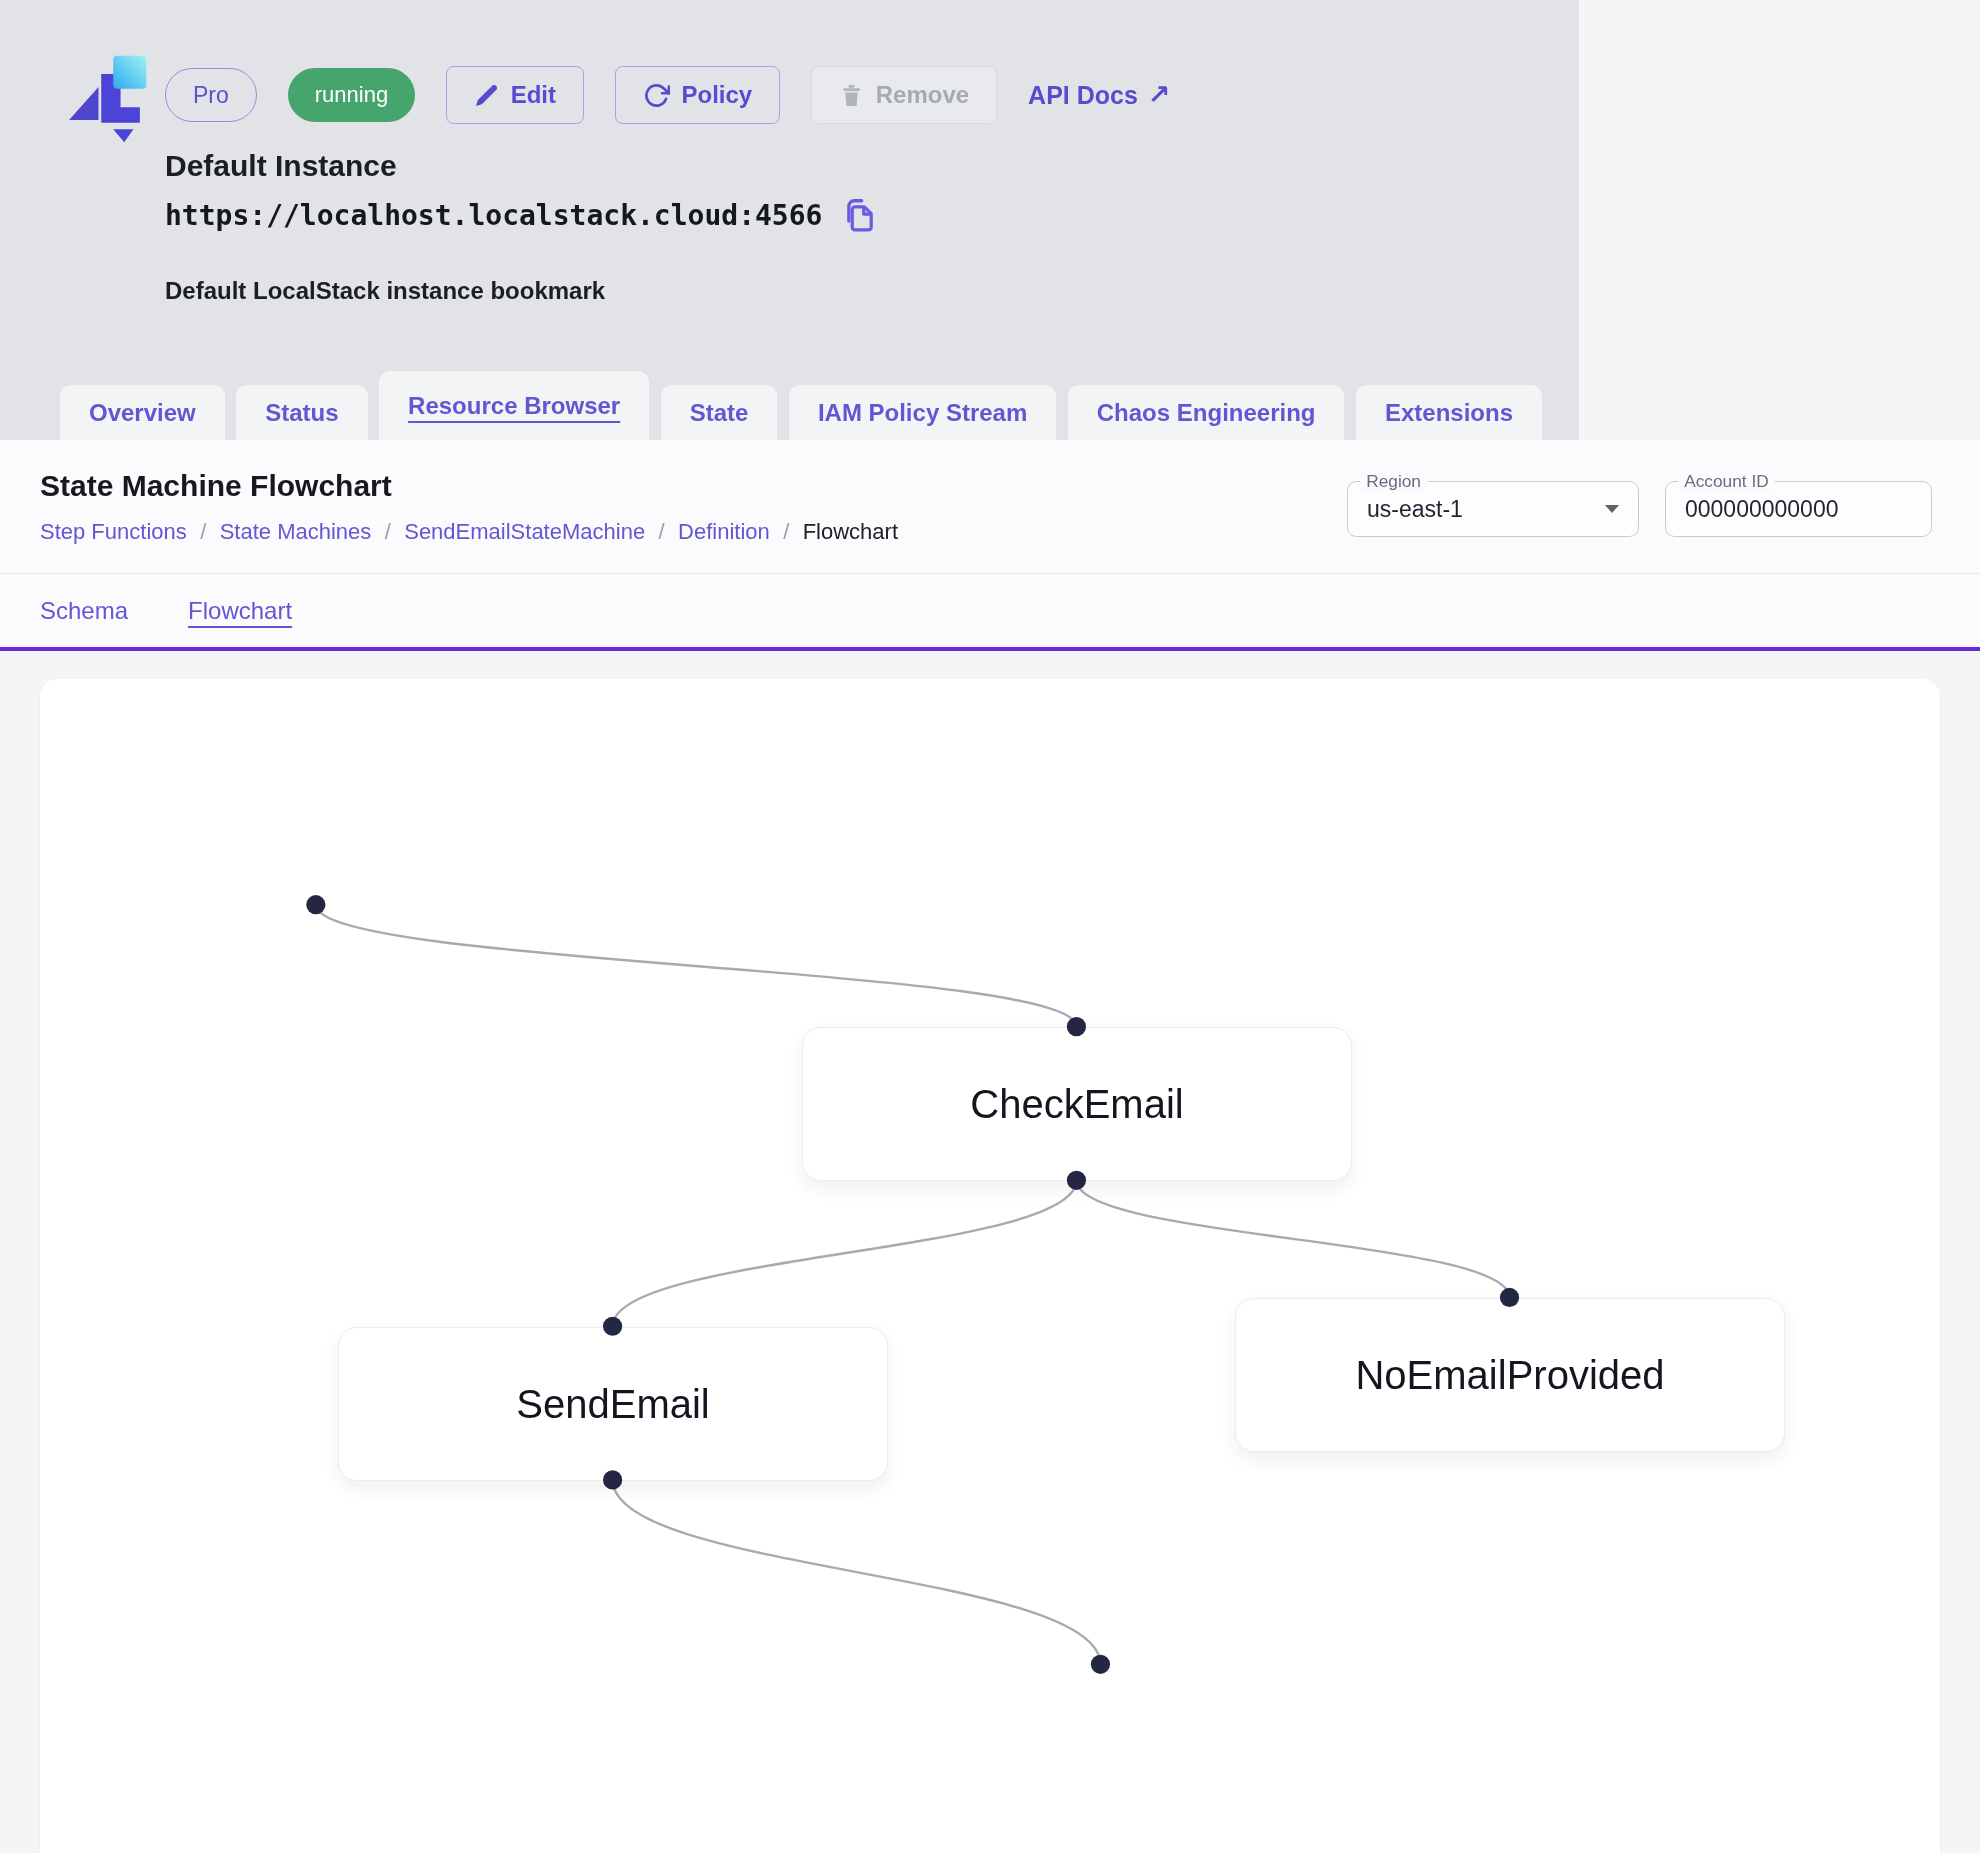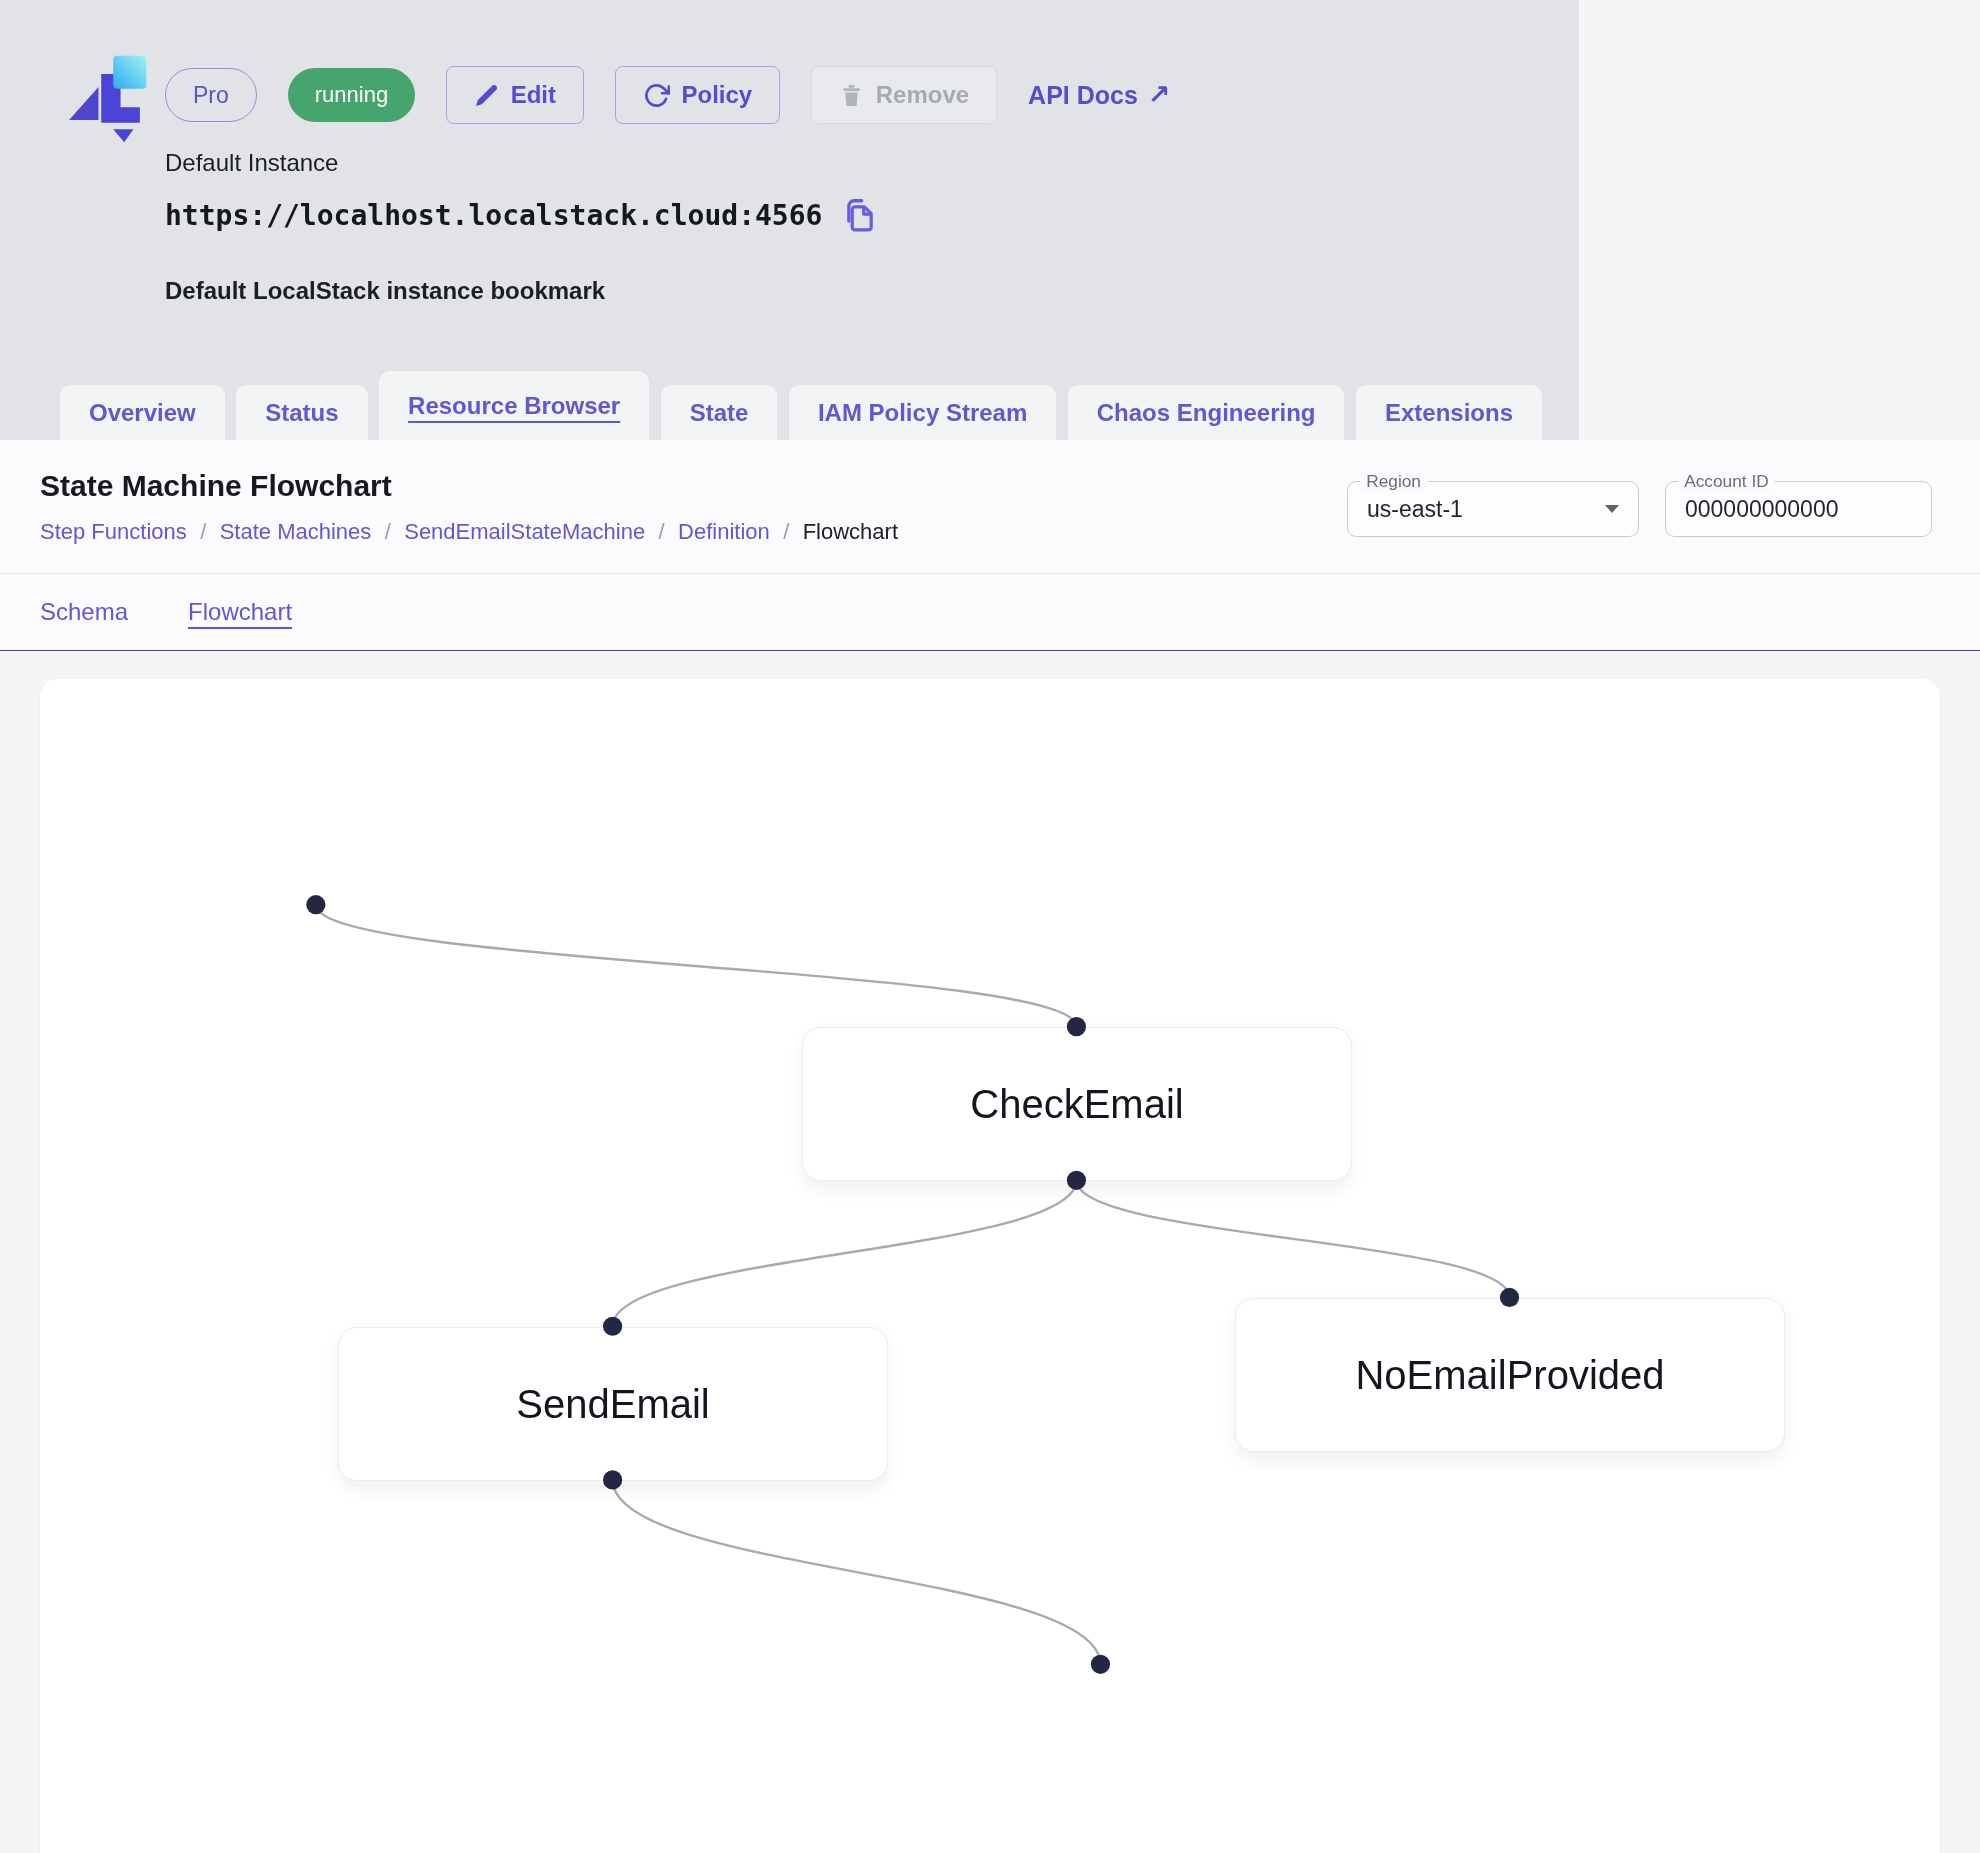--- a/index.html
+++ b/index.html
@@ -18,21 +18,21 @@
           border-radius:27px; font-size:23px; }
   .pill-pro { border:1.4px solid #948cdf; color:#5b50d3; background:transparent; }
   .pill-running { background:#46a56d; color:#ffffff; border:none; font-size:22px; }
   .btn { display:inline-flex; align-items:center; gap:11.5px; height:58px; padding:0 27px;
          border-radius:7.7px; font-size:24px; font-weight:600; cursor:pointer; background:transparent; }
   .btn-outline { border:1.4px solid #a7a2e8; color:#564cd0; }
   .btn-disabled { border:1.4px solid #d7d9de; color:#a6aab1; background:#e9eaed; cursor:default; }
   .api-docs { display:inline-flex; align-items:center; gap:9.6px; color:#564cd0; font-weight:700; font-size:25px; cursor:pointer; }
   .api-docs .arrow { font-size:27px; font-weight:700; }
 
-  .instance-name { position:absolute; left:165px; top:149px; font-size:24px; font-weight:400; color:#1b1e26; }
+  .instance-name { position:absolute; left:165px; top:149px; font-size:30px; font-weight:700; color:#1b1e26; }
   .instance-url-row { position:absolute; left:165px; top:194px; display:flex; align-items:center; gap:17.3px; }
   .instance-url { font-family:"DejaVu Sans Mono","Liberation Mono",monospace; font-size:28px; font-weight:700; color:#15181f; }
   .copy-btn { width:38px; height:42px; cursor:pointer; display:flex; align-items:center; }
   .instance-desc { position:absolute; left:165px; top:277px; font-size:24px; font-weight:600; color:#1b1e26; }
 
   
   .tabs { position:absolute; left:60px; bottom:0; display:flex; align-items:flex-end; gap:11.5px; }
   .tab { background:#f3f4f6; border-radius:11.5px 11.5px 0 0; color:#6257d2; font-size:24px; font-weight:700;
          padding:0 29px; height:55px; display:flex; align-items:center; cursor:pointer; white-space:nowrap; }
   .tab.active { height:69px; text-decoration:underline; text-underline-offset:6.7px; text-decoration-thickness:1.9px; }
@@ -47,21 +47,21 @@
 
   .field { position:absolute; top:41px; height:56px; background:#fdfdfe; border:1.4px solid #c7cad2; border-radius:9.6px;
            display:flex; align-items:center; padding:0 19px; }
   .field-label { position:absolute; top:-11.5px; left:11.5px; font-size:17.3px; color:#666e7c; background:#fbfbfd; padding:0 6.7px; }
   .field-value { font-size:23px; color:#1f2430; }
   .field-region { left:1347px; width:292px; cursor:pointer; justify-content:space-between; }
   .field-account { left:1665px; width:267px; }
   .select-arrow { width:0; height:0; border-left:7.7px solid transparent; border-right:7.7px solid transparent; border-top:8.6px solid #5f6368; }
 
   
-  .subtab-band { position:absolute; left:0; top:574px; width:1981px; height:77px; background:#fbfbfd; border-bottom:1px solid #6d28d9;
+  .subtab-band { position:absolute; left:0; top:574px; width:1981px; height:77px; background:#fbfbfd; border-bottom:4px solid #6d28d9;
                  display:flex; align-items:center; gap:60px; padding-left:40px; }
   .subtab { color:#6257d2; font-size:24px; cursor:pointer; }
   .subtab.active { text-decoration:underline; text-underline-offset:6.7px; text-decoration-thickness:1.9px; }
 
   
   .content { position:absolute; left:0; top:651px; width:1981px; height:1202px; background:#f4f5f7; }
   .canvas-card { position:absolute; left:40px; top:28px; width:1900px; height:1210px; background:#ffffff;
                  border-radius:17.3px; box-shadow:0 1px 2.9px rgba(30,32,48,0.06); }
   .edges-svg, .dots-svg { position:absolute; left:0; top:0; width:1900px; height:1210px; }
   .edges-svg { z-index:1; }

